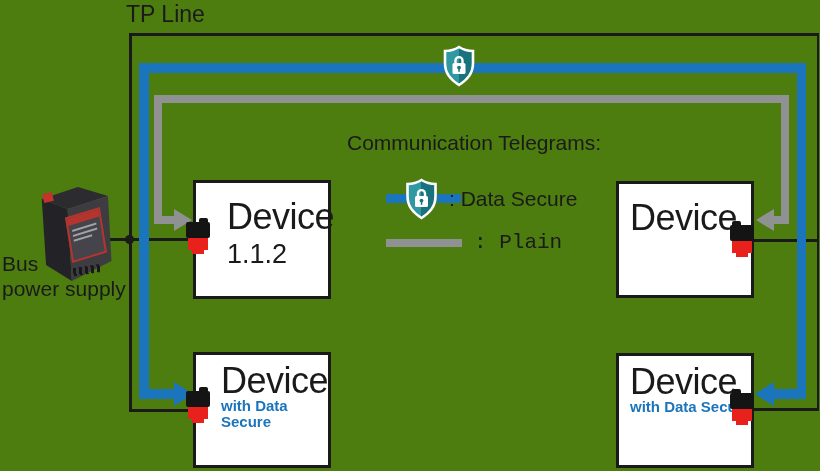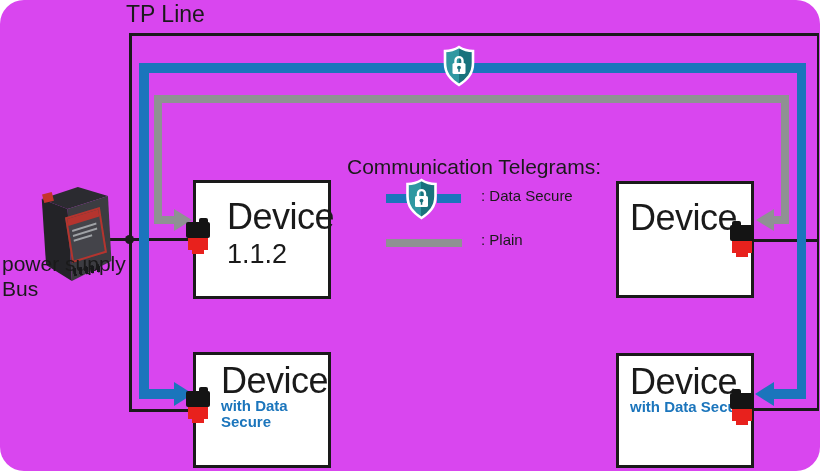--- a/index.html
+++ b/index.html
@@ -1,22 +1,22 @@
 <!DOCTYPE html>
 <html style="--blue: #1B75BC; --gray: #8F9193; --teal_light: #2F98A1; --teal_dark: #19737D; --red: #E8211D; --line_black: #1A1A1A;"><head>
 <meta charset="utf-8">
 <style>
   :root{
     --blue:#1B75BC; --gray:#8F9193; --teal_light:#2F98A1; --teal_dark:#19737D;
     --red:#E8211D; --line_black:#1A1A1A;
   }
   html,body{margin:0;padding:0;background:#fff;}
   #stage{
-    position:relative;width:820px;height:471px;background:#d946ef;overflow:hidden;
-    font-family:"Liberation Sans","DejaVu Sans",sans-serif;color:#1a1a1a;border-radius:24px;
+    position:relative;width:820px;height:471px;background:#4d7c0f;overflow:hidden;
+    font-family:"Liberation Sans","DejaVu Sans",sans-serif;color:#1a1a1a;
   }
   
   .busline{position:absolute;background:var(--line_black);z-index:1;}
   .dot{position:absolute;width:9px;height:9px;border-radius:50%;background:var(--line_black);z-index:2;}
   
   .devbox{position:absolute;box-sizing:border-box;border:3px solid var(--line_black);background:#fff;z-index:3;}
   .devtext{position:absolute;inset:0;display:flex;flex-direction:column;justify-content:flex-start;}
   .devname{font-size:36px;line-height:32px;letter-spacing:-0.5px;}
   .devsub{font-size:15px;font-weight:700;line-height:16px;color:var(--blue);margin-top:1px;}
   .devaddr{font-size:27px;line-height:30px;margin-top:6px;}
@@ -30,22 +30,22 @@
   .tri.gray-l{border-top:11px solid transparent;border-bottom:11px solid transparent;border-right:18px solid var(--gray);}
   
   .conn{position:absolute;width:24px;height:36px;z-index:7;}
   .conn .blk{position:absolute;left:0;top:4px;width:24px;height:16px;background:#141414;border-radius:2px;}
   .conn .bump{position:absolute;left:13px;top:0;width:9px;height:7px;background:#141414;border-radius:2px 2px 0 0;}
   .conn .red{position:absolute;left:2px;top:20px;width:20px;height:12px;background:var(--red);}
   .conn .tab{position:absolute;left:6px;top:32px;width:12px;height:4px;background:var(--red);}
   .conn.flip{transform:scaleX(-1);}
   
   .tptitle{position:absolute;left:126px;top:1px;font-size:23px;z-index:8;}
-  .legend-title{position:absolute;left:347px;top:131px;font-size:21px;z-index:8;margin-top:24px;}
-  .legend-text{position:absolute;font-size:15px;z-index:8;margin-left:32px;}
+  .legend-title{position:absolute;left:347px;top:131px;font-size:21px;z-index:8;}
+  .legend-text{position:absolute;font-size:21px;z-index:8;}
   .buslabel{position:absolute;left:2px;top:251px;font-size:21px;line-height:25px;z-index:8;}
   
   .shield{position:absolute;z-index:9;}
   
   .psu{position:absolute;left:28px;top:186px;width:86px;height:100px;z-index:6;}
   .psu .top{position:absolute;left:0;top:0;width:100%;height:100%;
     clip-path:polygon(16% 13%,58% 1%,93% 10%,46% 23%);background:#2b2b30;}
   .psu .clip{position:absolute;left:17%;top:7%;width:12%;height:9%;background:#c5342c;transform:rotate(-14deg);}
   .psu .left{position:absolute;left:0;top:0;width:100%;height:100%;
     clip-path:polygon(16% 13%,46% 23%,51% 95%,21% 79%);background:#232327;}
@@ -119,21 +119,21 @@
     </defs>
     <path d="M16 2 C12 4.5 6.5 6 2 6 L2 18 C2 28.5 7.5 34.5 16 40 C24.5 34.5 30 28.5 30 18 L30 6 C25.5 6 20 4.5 16 2 Z" fill="url(#sh2)" stroke="#fff" stroke-width="2.6"></path>
     <path d="M12.5 19 v-3.4 a3.5 3.5 0 0 1 7 0 V19" fill="none" stroke="#fff" stroke-width="2.4"></path>
     <rect x="9.5" y="18" width="13" height="11" rx="1.6" fill="#fff"></rect>
     <circle cx="16" cy="22.6" r="1.9" fill="var(--teal_dark)"></circle>
     <rect x="15.3" y="22.6" width="1.5" height="4.2" fill="var(--teal_dark)"></rect>
   </svg>
   <div class="legend-text" style="left:449px;top:187px;">: Data Secure</div>
 
   <div class="grayseg" style="left:386px;top:239px;width:76px;height:8px;z-index:8;"></div>
-  <div class="legend-text" style="left:449px;top:231px;">: Plain</div>
+  <div class="legend-text" style="left:474px;top:231px;font-family:Liberation Mono, monospace;">: Plain</div>
 
   <div class="devbox" style="left:193px;top:180px;width:138px;height:119px;">
     <div class="devtext" style="padding:18px 0 0 31px;">
       <div class="devname">Device</div>
       <div class="devaddr">1.1.2</div>
     </div>
   </div>
   <div class="conn" style="left:186px;top:218px;">
     <div class="blk"></div>
       <div class="bump"></div>
@@ -186,17 +186,17 @@
     <div class="clip"></div>
     <div class="label">
       <div class="band"></div>
         <div class="l1"></div>
         <div class="l2"></div>
         <div class="l3"></div>
     </div>
     <div class="vents"></div>
   </div>
   <div class="buslabel">
+    <div>Bus</div>
     <div>power supply</div>
-    <div>Bus</div>
   </div>
 
 </div>
 
 </body></html>

